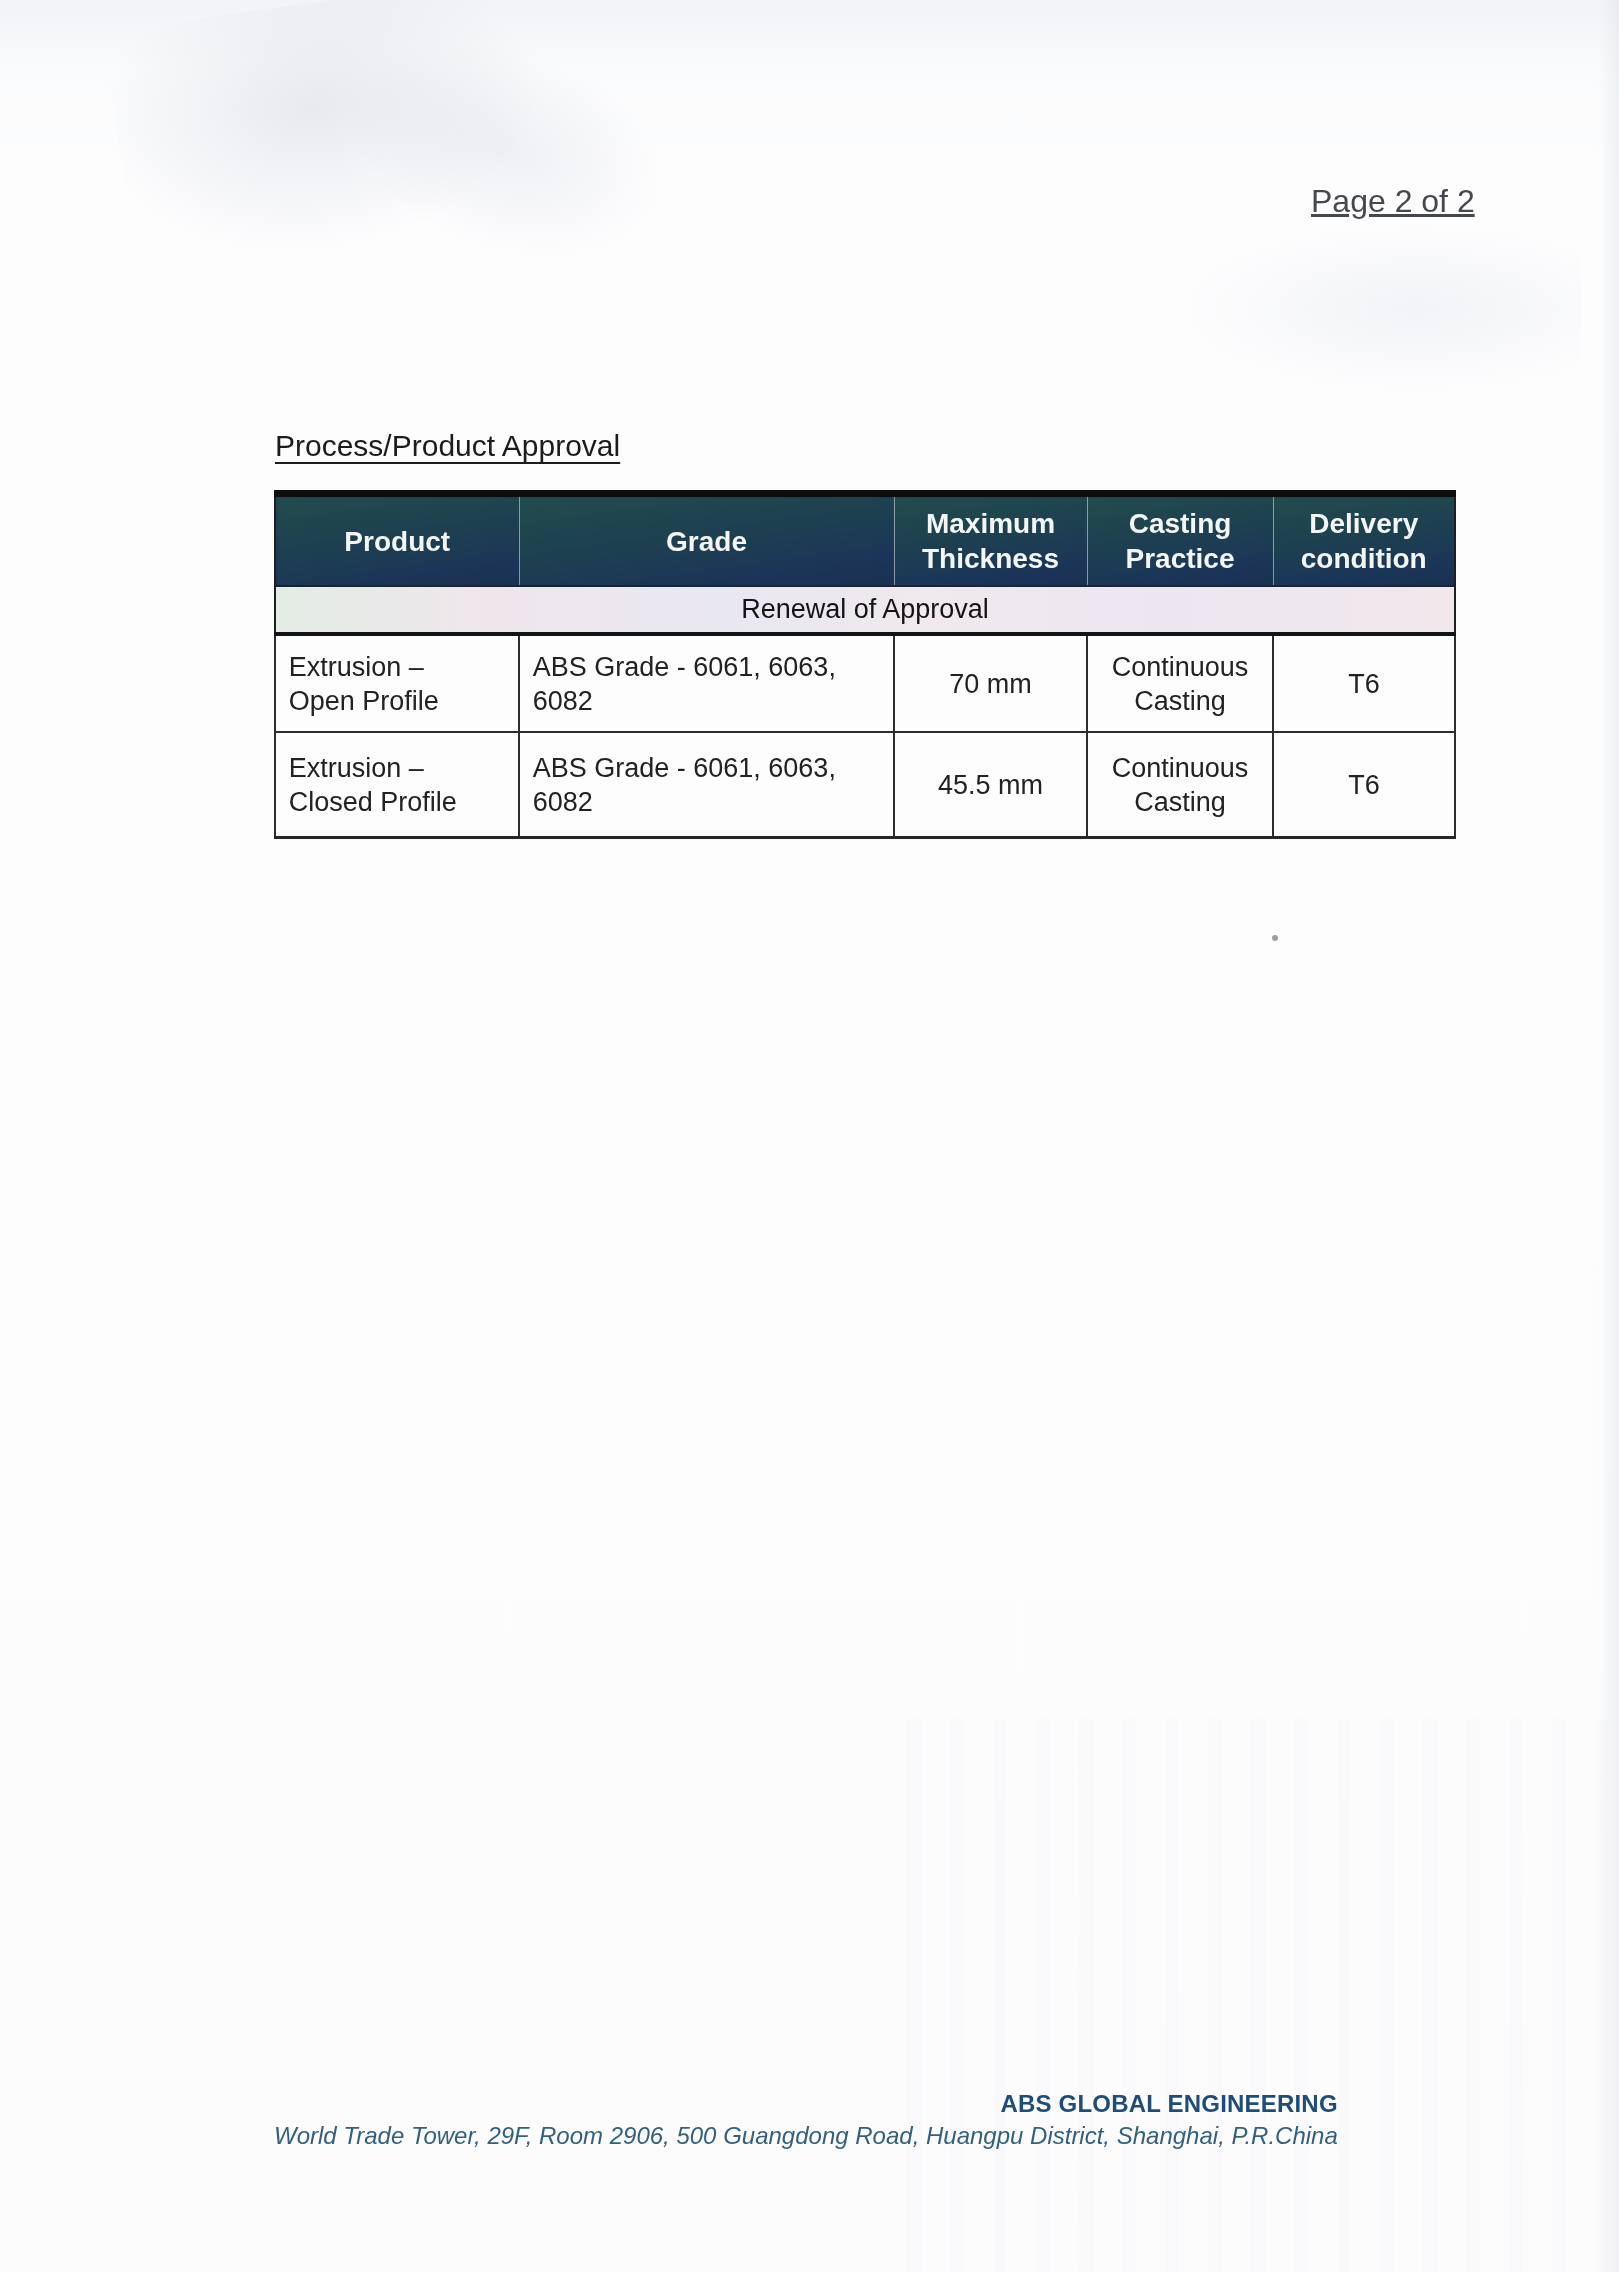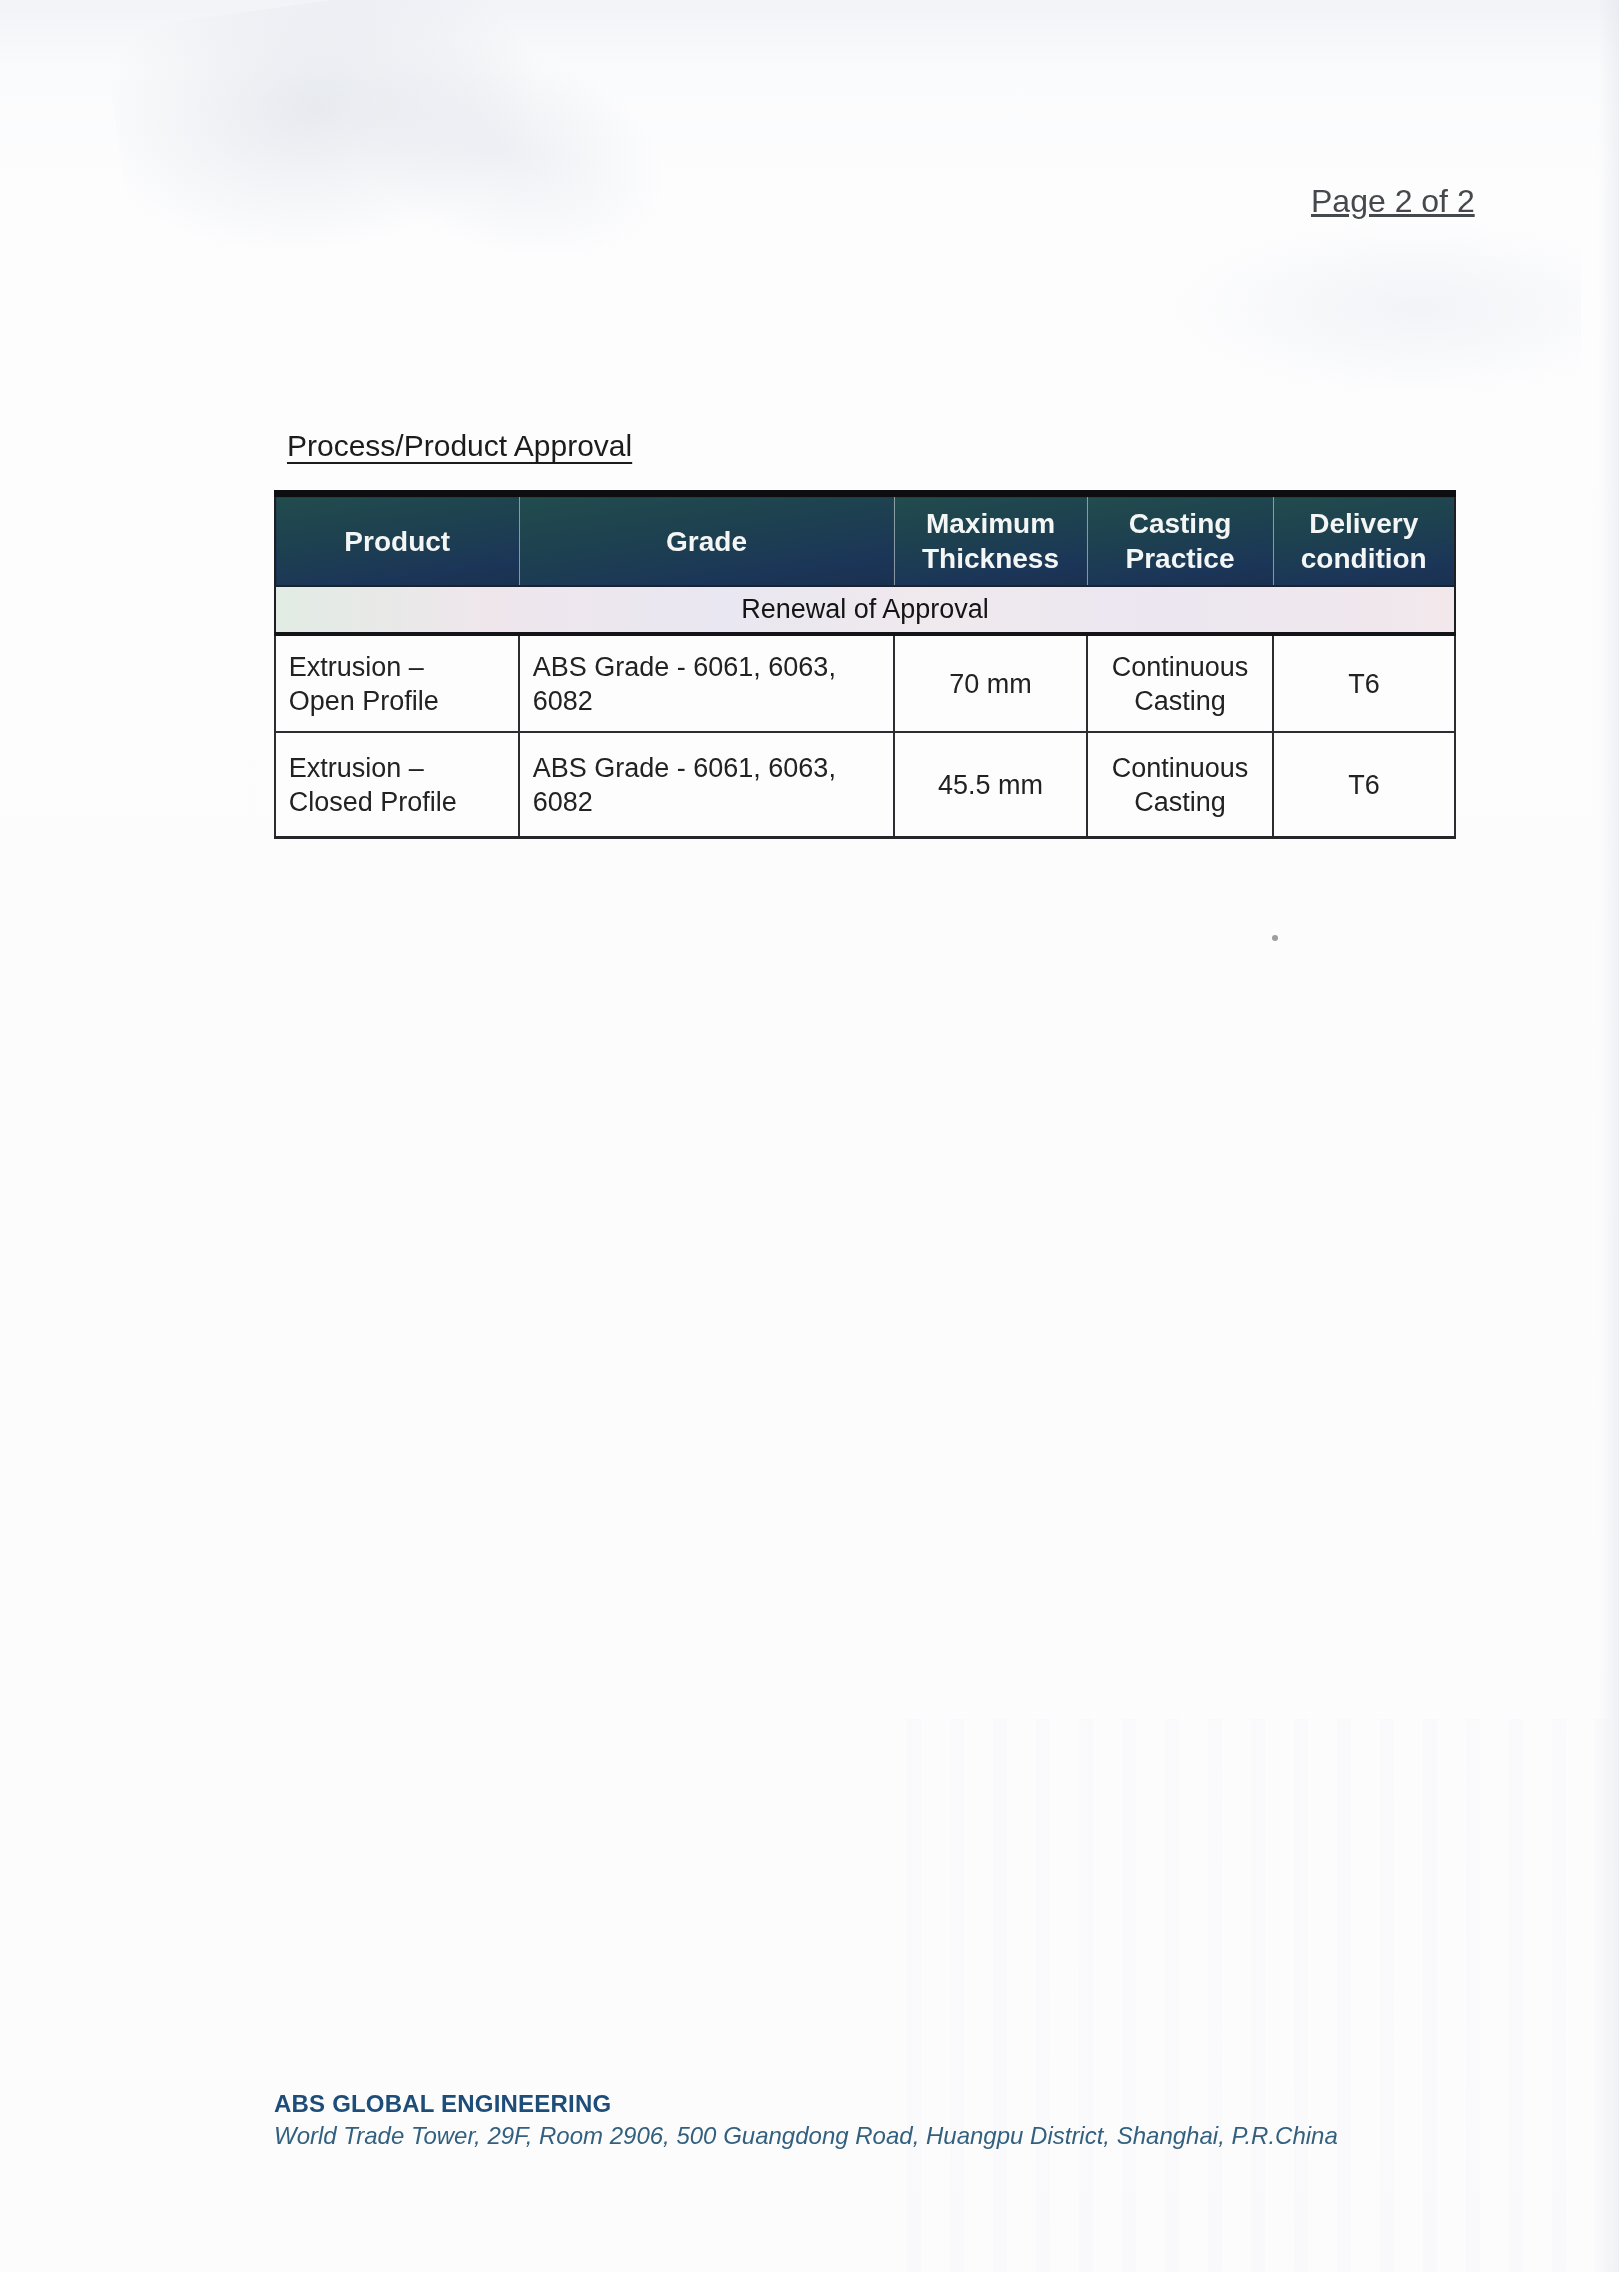--- a/index.html
+++ b/index.html
@@ -51,21 +51,20 @@
     position: absolute; left: 1311px; top: 183px;
     color: #45484c; font-size: 32px; text-decoration: underline;
   }
 
   .section-title {
     position: absolute; left: 275px; top: 429px;
     font-size: 30px; color: #1c1c1c;
     text-decoration: underline;
     text-decoration-thickness: 2.4px;
     text-underline-offset: 6.3px;
-    margin-left: 12px;
   }
 
   table.approval {
     position: absolute; left: 274px; top: 490px;
     width: 1180px;
     border-collapse: collapse;
     table-layout: fixed;
     border-top: 7.1px solid #0e0e10;
     border-left: 2.4px solid #1d1f22;
     border-right: 2.4px solid #1d1f22;
@@ -110,21 +109,21 @@
   .speck {
     position: absolute; left: 1272px; top: 935px;
     width: 6.3px; height: 6.3px; border-radius: 50%;
     background: #8d8d8d; opacity: 0.85;
   }
 
   .footer {
     position: absolute; left: 274px; top: 2088px;
     font-size: 24px; line-height: 32px;
   }
-  .footer .company { color: #1d4d78; font-weight: bold; letter-spacing: 0.2px; }
+  .footer .company { color: #1d4d78; font-weight: bold; letter-spacing: 0.2px; text-align: right; }
   .footer .address { color: #33607f; font-style: italic; }
 </style>
 </head>
 <body>
 
 <div class="page">
 
   <div class="crease-1"></div>
   <div class="crease-2"></div>
   <div class="smudge-topright"></div>

